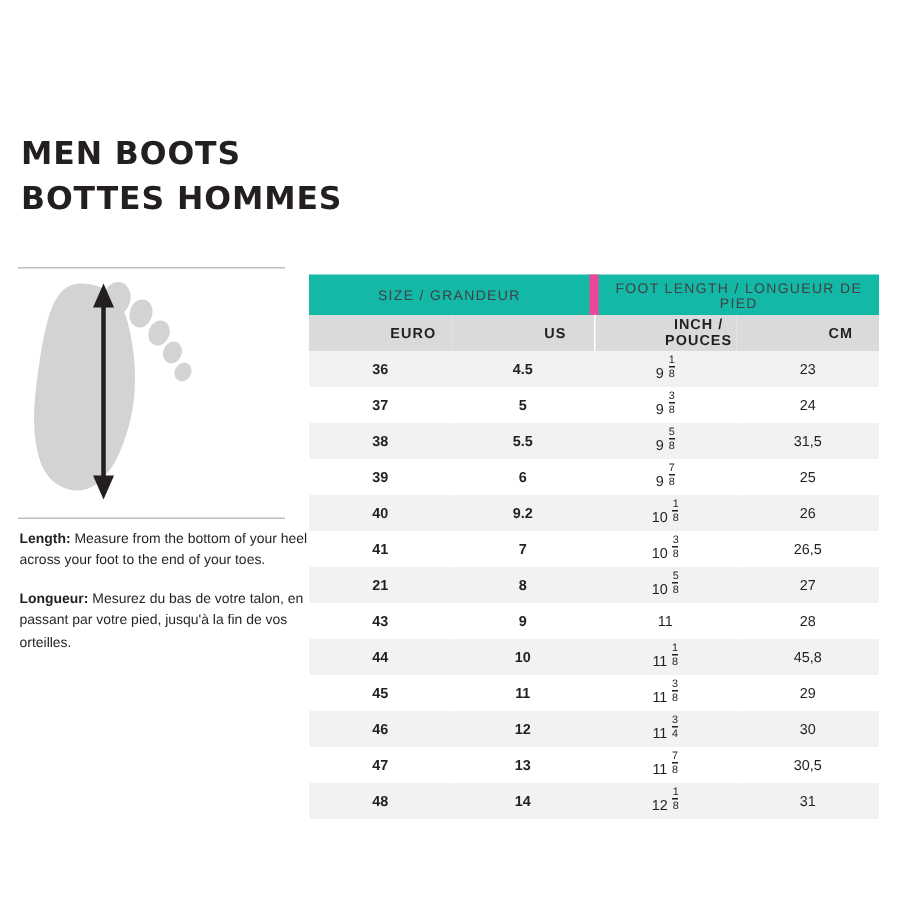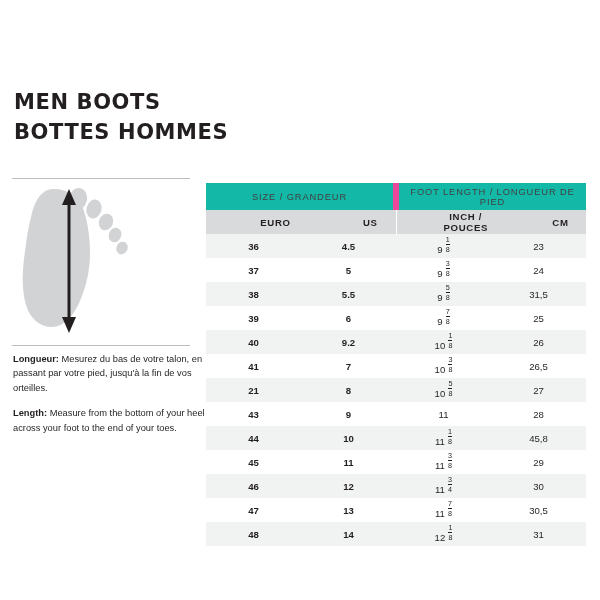--- a/index.html
+++ b/index.html
@@ -180,22 +180,22 @@
 
       <g>
         <line x1="51" y1="14" x2="51" y2="133" stroke="#231f20" stroke-width="3"></line>
         <polygon points="51,2 44,18 58,18" fill="#231f20"></polygon>
         <polygon points="51,146 44,130 58,130" fill="#231f20"></polygon>
       </g>
     </svg>
   </div>
 
   <div class="note">
+    <p><b>Length:</b><span> Measure from the bottom of your heel across your foot to the end of your toes.</span></p>
     <p><b>Longueur:</b><span> Mesurez du bas de votre talon, en passant par votre pied, jusqu'à la fin de vos orteilles.</span></p>
-    <p><b>Length:</b><span> Measure from the bottom of your heel across your foot to the end of your toes.</span></p>
   </div>
 
   <div class="table-wrap">
     <table class="sizes">
       <colgroup>
         <col class="col-euro">
           <col class="col-us">
           <col class="col-inch">
           <col class="col-cm">
       </colgroup>

